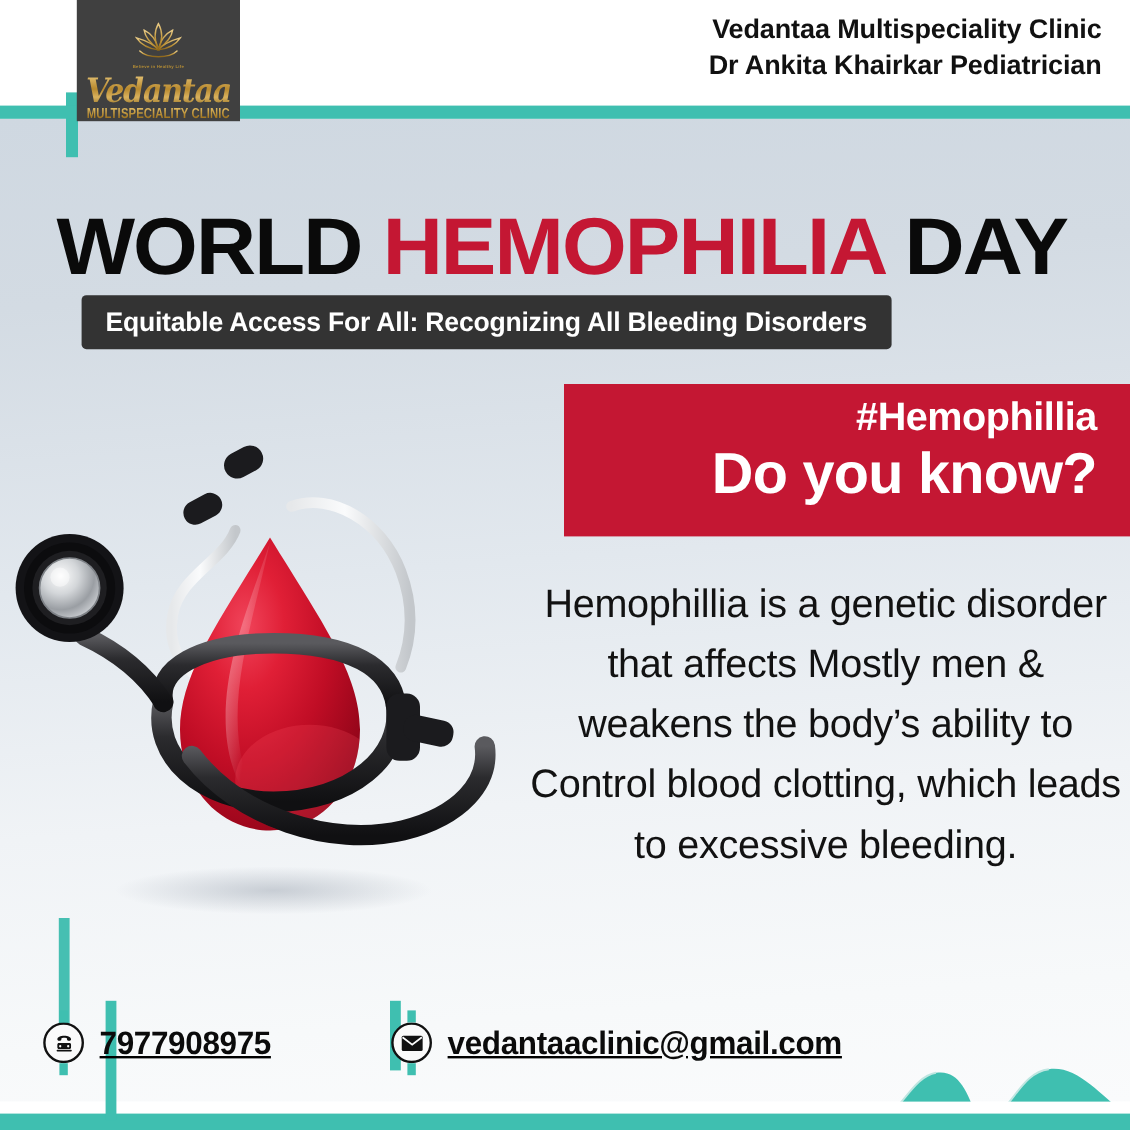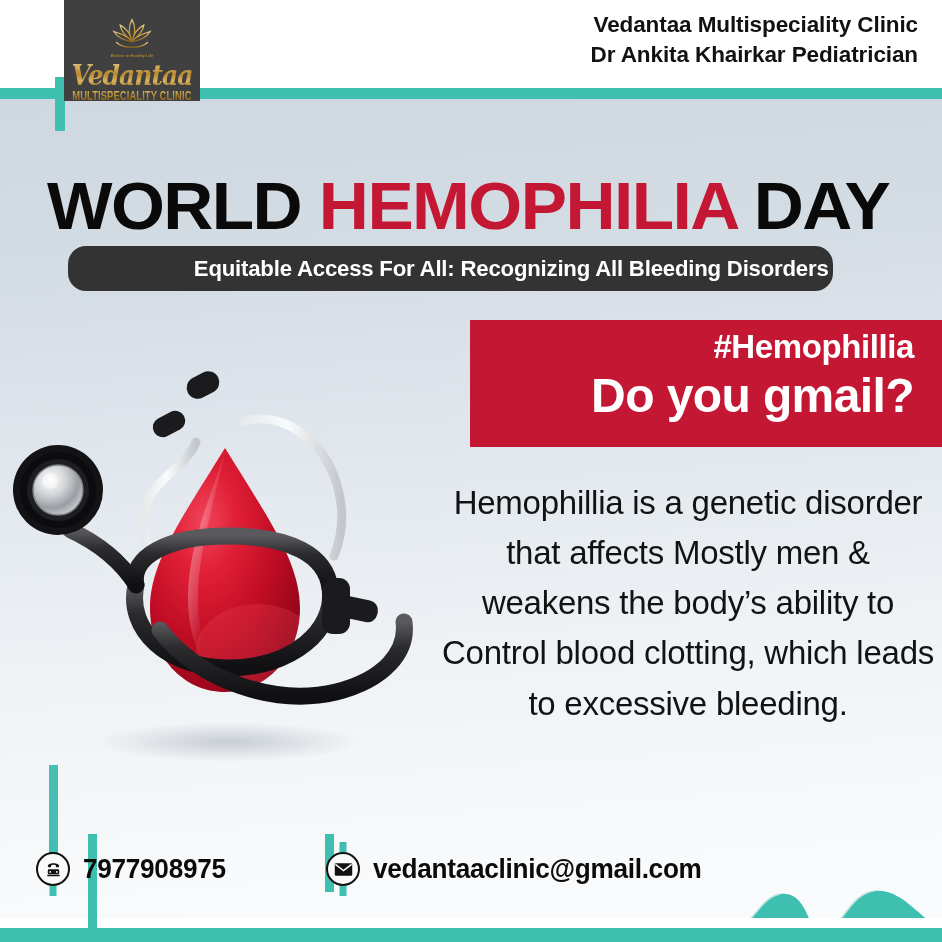--- a/index.html
+++ b/index.html
@@ -77,23 +77,23 @@
     position:absolute; left:47px; top:172px; z-index:7;
     font-family:"Liberation Sans", sans-serif;
     font-size:67px; font-weight:700; line-height:1;
     letter-spacing:-1.5px; color:#0A0A0A; white-space:nowrap;
     transform:scaleX(1.035); transform-origin:left center;
   }
   .title .hl { color:#C41733; }
 
   .subbar {
     position:absolute; left:68px; top:246px; z-index:7;
-    width:765px; height:45px;
-    background:#333333; border-radius:18px;
-    display:flex; align-items:center; justify-content:flex-end;
+    width:675px; height:45px;
+    background:#333333; border-radius:4px;
+    display:flex; align-items:center; justify-content:center;
   }
   .subbar span {
     color:#ffffff; font-size:22.5px; font-weight:700;
     letter-spacing:-.2px; white-space:nowrap;
     transform:scaleX(.985);
   }
 
   
   .redbanner {
     position:absolute; left:470px; top:320px; width:472px; height:127px;
@@ -137,21 +137,21 @@
   .mid-vrule {
     position:absolute; left:325px; top:834px; width:9px; height:58px;
     background:#3FBFB0; z-index:5;
   }
   .tall-vrule {
     position:absolute; left:49px; top:765px; width:9px; height:98px;
     background:#46BFB2; z-index:7;
   }
 
   .contact {
-    position:absolute; z-index:9; display:flex; align-items:center; gap:13px;
+    position:absolute; z-index:9; display:flex; align-items:center; gap:13px;text-decoration:underline;
   }
   .contact.phone { left:36px; top:852px; }
   .contact.mail  { left:326px; top:852px; }
   .cicon {
     width:34px; height:34px; border-radius:50%;
     background:#FAFAFA; border:2.5px solid #111111;
     display:flex; align-items:center; justify-content:center;
     position:relative; flex:0 0 auto;
   }
   .cicon svg { display:block; }
@@ -209,21 +209,21 @@
   </div>
 
   <div class="title"><span>WORLD </span><span class="hl">HEMOPHILIA</span><span> DAY</span></div>
 
   <div class="subbar">
     <span>Equitable Access For All: Recognizing All Bleeding Disorders</span>
   </div>
 
   <div class="redbanner">
     <div class="hashtag">#Hemophillia</div>
-    <div class="doyouknow">Do you gmail?</div>
+    <div class="doyouknow">Do you know?</div>
   </div>
 
   <div class="bodycopy">Hemophillia  is a genetic disorder that affects Mostly men &amp; weakens the body’s ability to Control blood clotting, which leads to excessive bleeding.</div>
 
   <svg class="illus" viewBox="0 0 470 460">
     <defs>
       <radialGradient id="dropg" cx="36%" cy="30%" r="78%">
         <stop offset="0%" stop-color="#F0445A"></stop>
         <stop offset="28%" stop-color="#E01F36"></stop>
         <stop offset="62%" stop-color="#C00D25"></stop>

